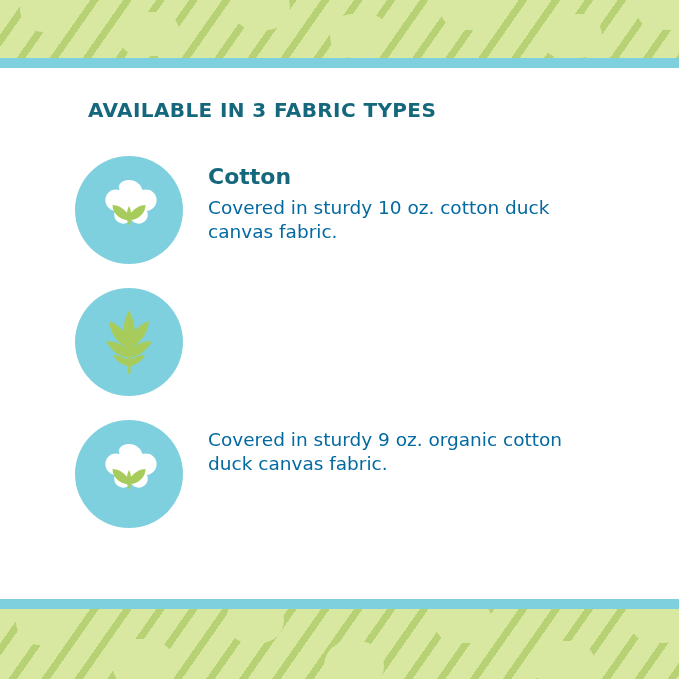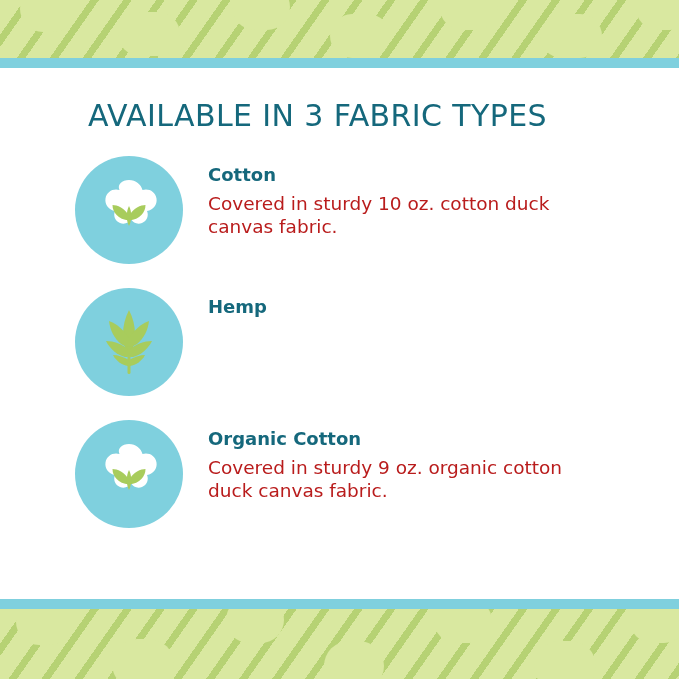--- a/index.html
+++ b/index.html
@@ -74,22 +74,22 @@
     left: 0;
     width: 679px;
     height: 531px;
     background: #ffffff;
   }
 
   .heading {
     position: absolute;
     left: 88px;
     top: 30px;
-    font-size: 30px;
-    font-weight: normal;
+    font-size: 20px;
+    font-weight: bold;
     letter-spacing: 0.4px;
     color: #15687c;
     font-family: "DejaVu Sans", sans-serif;
   }
 
   .rows {
     position: absolute;
     left: 70px;
     top: 86px;
     width: 560px;
@@ -120,29 +120,29 @@
   }
 
   .text-wrap {
     flex: 1 1 auto;
     padding-left: 20px;
     padding-top: 10px;
   }
 
   .item-title {
     color: #15687c;
-    font-size: 18px;
+    font-size: 22px;
     font-weight: bold;
     margin: 0 0 6px 0;
     line-height: 1.2;
     font-family: "DejaVu Sans", sans-serif;
   }
 
   .item-desc {
-    color: #b91c1c;
+    color: #0369a1;
     font-size: 18.5px;
     line-height: 1.28;
     margin: 0;
     max-width: 395px;
     font-family: "DejaVu Sans", sans-serif;
   }
 </style>
 </head>
 <body>
 
@@ -196,37 +196,35 @@
                 <path d="M54 62c-7-6-15-9-23-9 4 8 11 14 19 16 2 0 3 0 4-1z"></path>
                 <path d="M54 62c7-6 15-9 23-9-4 8-11 14-19 16-2 0-3 0-4-1z"></path>
                 <path d="M54 72c-5-3-11-5-16-5 3 6 9 10 15 11 1 0 1 0 1-1z"></path>
                 <path d="M54 72c5-3 11-5 16-5-3 6-9 10-15 11-1 0-1 0-1-1z"></path>
                 <rect x="52.5" y="68" width="3" height="18" rx="1.5"></rect>
               </g>
             </svg>
           </div>
         </div>
         <div class="text-wrap">
-          <p class="item-title">Hemp</p>
         </div>
       </div>
 
       <div class="row">
         <div class="icon-wrap">
           <div class="circle">
             <svg viewBox="0 0 108 108" width="108" height="108" aria-hidden="true">
               <path d="M54 24c7 0 12 4.5 13.5 10 6-2 13 1.5 14 8.5 1 6.5-3.5 11.5-9.5 12.5 2 4.5 0 10-5 12-4.5 1.8-9-.2-11-4-2 3.8-6.5 5.8-11 4-5-2-7-7.5-5-12-6-1-10.5-6-9.5-12.5 1-7 8-10.5 14-8.5C42 28.5 47 24 54 24z" fill="#ffffff"></path>
               <path d="M54 60c-4-8-12-11-16.5-11 0 7 5.5 14.5 16.5 15.5z" fill="#a8cc5c"></path>
               <path d="M54 60c4-8 12-11 16.5-11 0 7-5.5 14.5-16.5 15.5z" fill="#a8cc5c"></path>
               <path d="M54 50c3 6 3 14 0 20-3-6-3-14 0-20z" fill="#a8cc5c"></path>
             </svg>
           </div>
         </div>
         <div class="text-wrap">
-          <p class="item-title">Organic Cotton</p>
           <p class="item-desc">Covered in sturdy 9 oz. organic cotton duck canvas fabric.</p>
         </div>
       </div>
 
     </div>
   </div>
 
   <div class="band-edge edge-bottom"></div>
   <div class="band band-bottom">
     <div class="pattern"></div>

